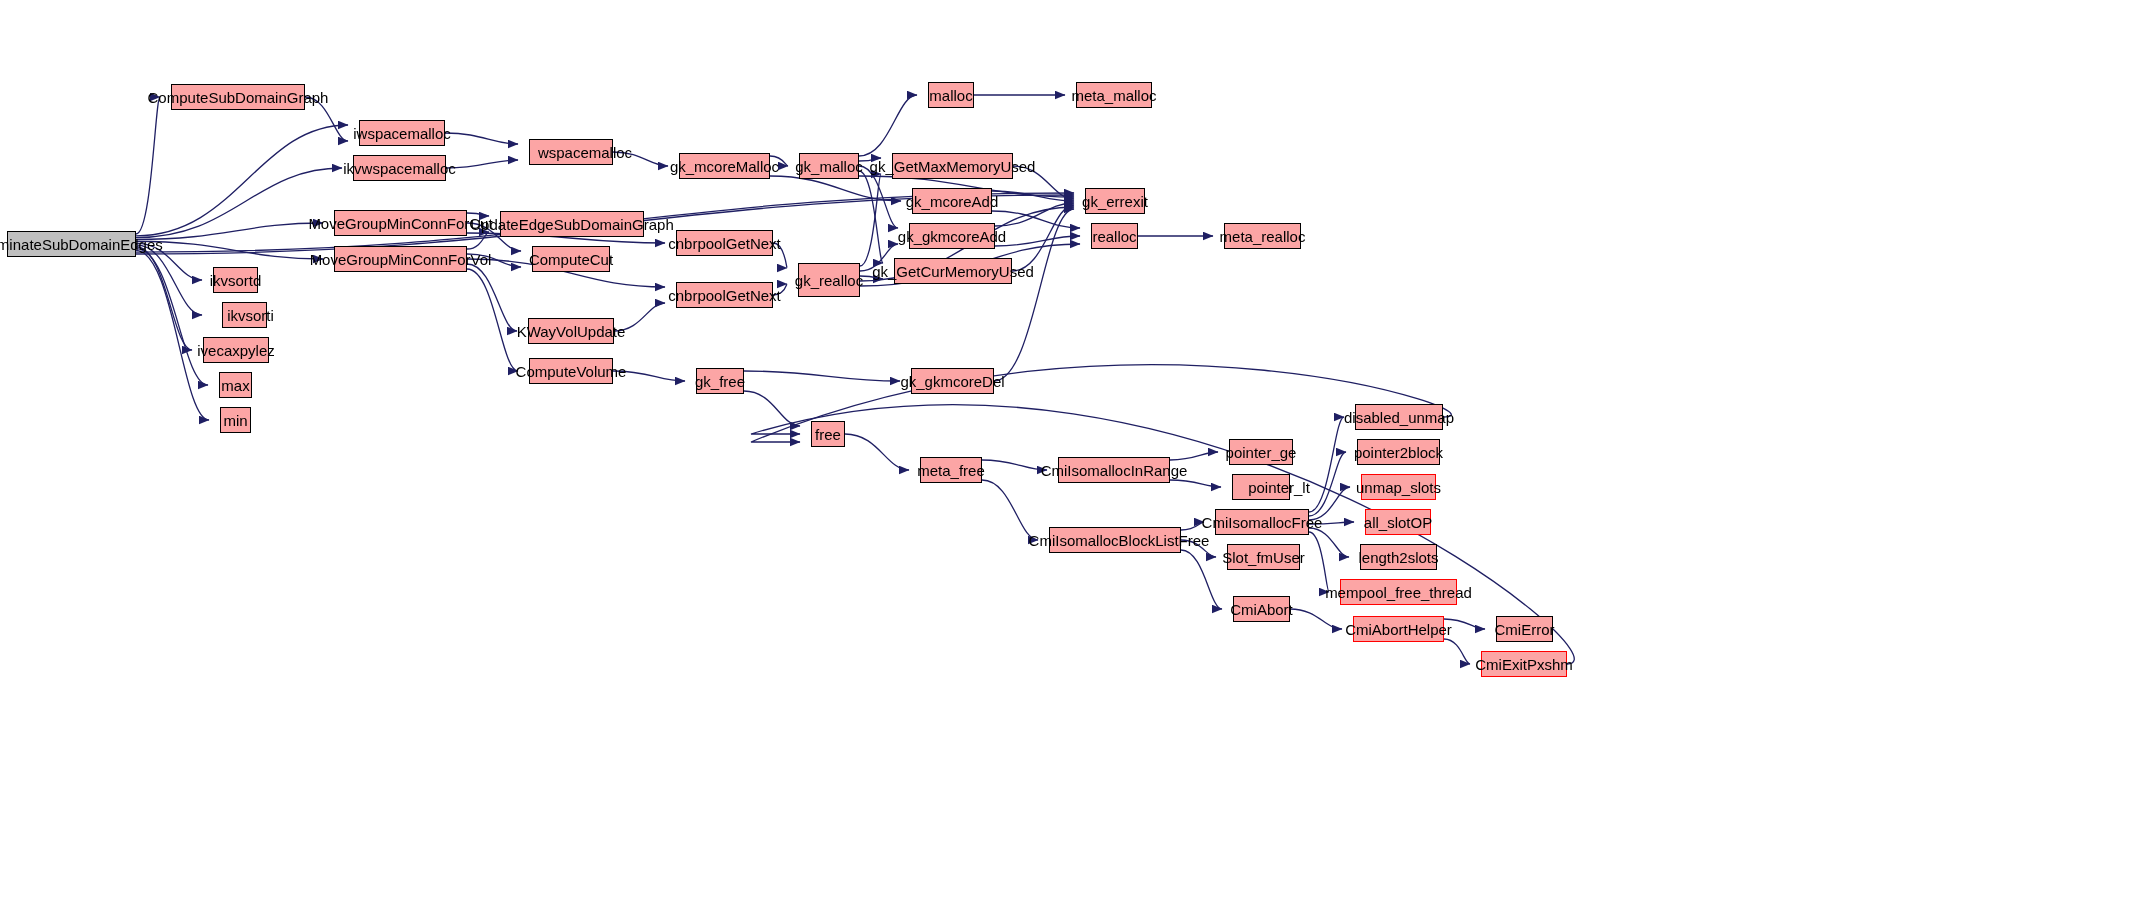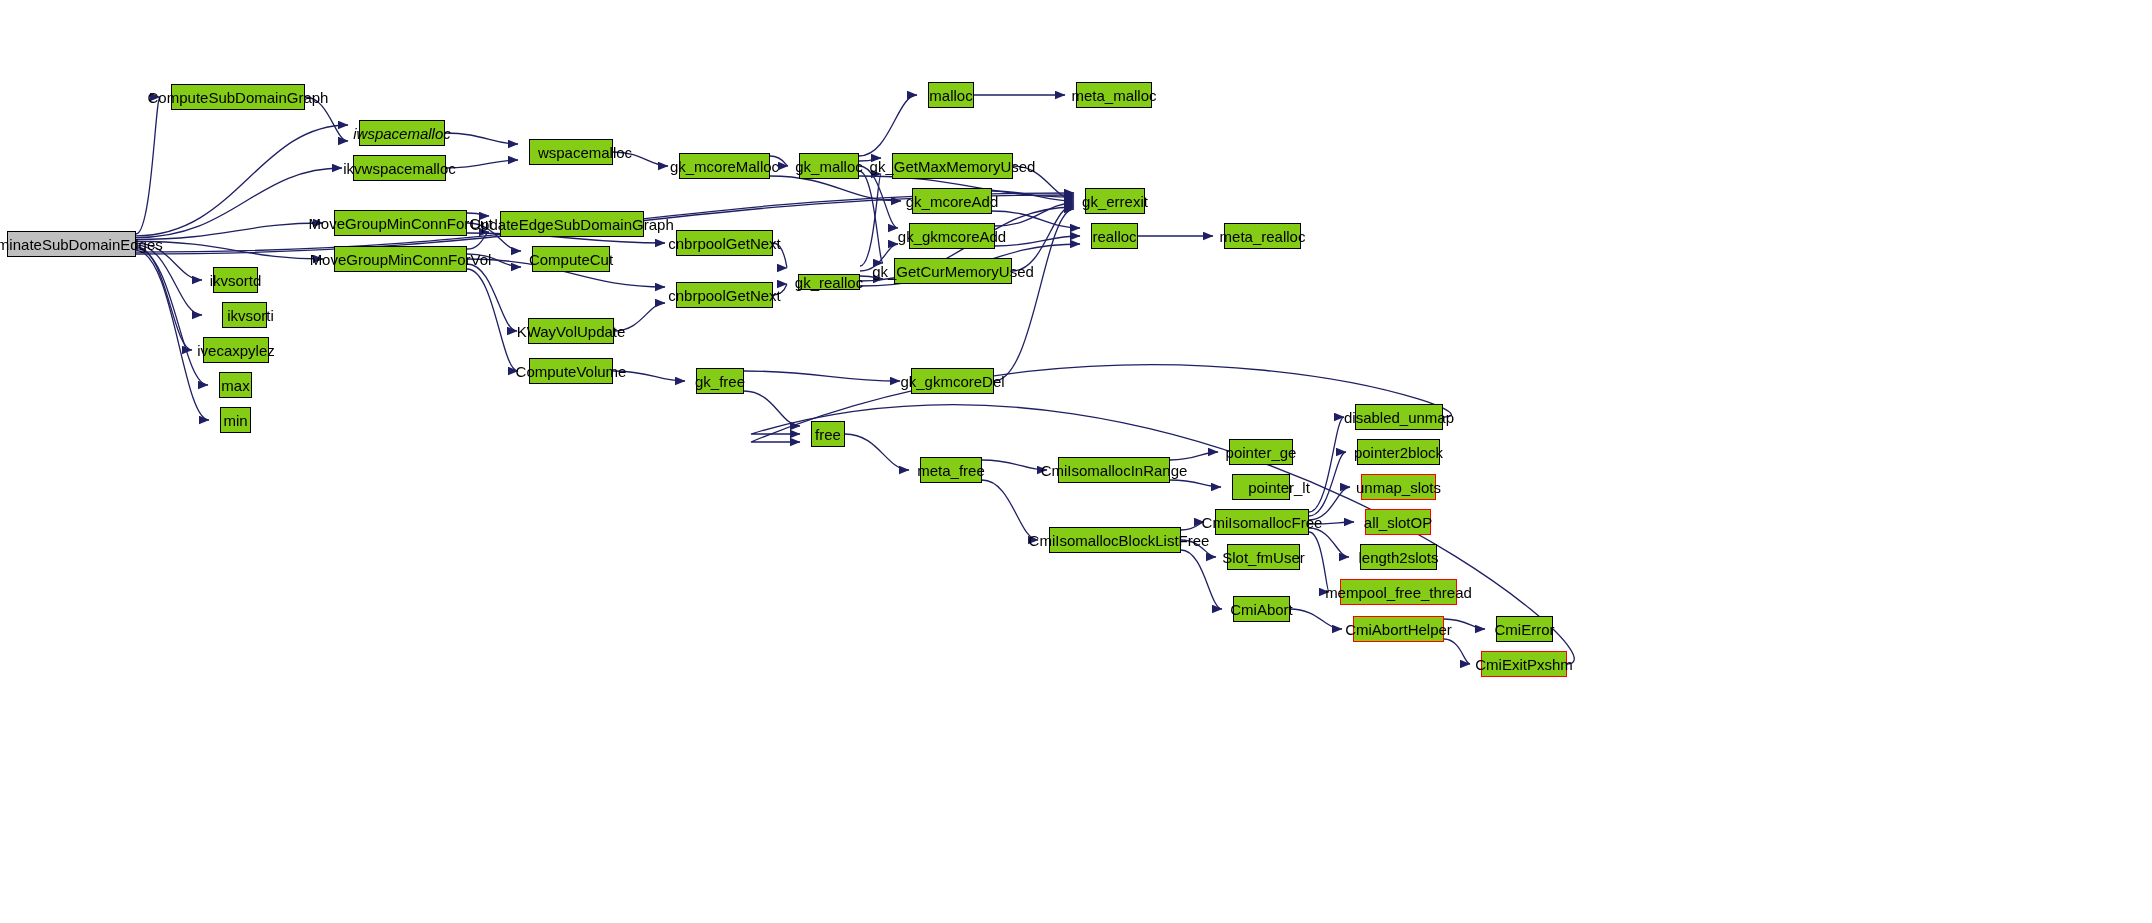--- a/index.html
+++ b/index.html
@@ -9,21 +9,21 @@
     height:923px;
     background:#ffffff;
     font-family:"Liberation Sans", sans-serif;
     overflow:hidden;
   }
   #edges{position:absolute;left:0;top:0;width:2152px;height:923px;pointer-events:none;}
   .node{
     position:absolute;
     box-sizing:border-box;
     border:1px solid #000000;
-    background:#84cc16;
+    background:#fca5a5;
     color:#000000;
     font-size:15px;
     line-height:1;
     display:flex;
     align-items:center;
     justify-content:center;
     white-space:nowrap;
     letter-spacing:0px;
     height:26px;
   }
@@ -120,21 +120,21 @@
         <path d="M1443,417 C1513,417 1127,284 751,442 L800,442" marker-end="url(#ah)"></path>
       </g>
   </svg>
   <div id="node-layer">
       <div class="node root" style="left: 7px; top: 231px; width: 129px; height: 26px;">
         <span>EliminateSubDomainEdges</span>
       </div>
       <div class="node" style="left: 171px; top: 84px; width: 134px; height: 26px;">
         <span>ComputeSubDomainGraph</span>
       </div>
-      <div class="node" style="left: 359px; top: 120px; width: 86px; height: 26px; font-style: italic;">
+      <div class="node" style="left: 359px; top: 120px; width: 86px; height: 26px;">
         <span>iwspacemalloc</span>
       </div>
       <div class="node" style="left: 353px; top: 155px; width: 93px; height: 26px;">
         <span>ikvwspacemalloc</span>
       </div>
       <div class="node" style="left: 334px; top: 210px; width: 133px; height: 26px;">
         <span>MoveGroupMinConnForCut</span>
       </div>
       <div class="node" style="left: 334px; top: 246px; width: 133px; height: 26px;">
         <span>MoveGroupMinConnForVol</span>
@@ -177,21 +177,21 @@
       </div>
       <div class="node" style="left: 676px; top: 282px; width: 97px; height: 26px;">
         <span>cnbrpoolGetNext</span>
       </div>
       <div class="node" style="left: 696px; top: 368px; width: 48px; height: 26px;">
         <span>gk_free</span>
       </div>
       <div class="node" style="left: 799px; top: 153px; width: 60px; height: 26px;">
         <span>gk_malloc</span>
       </div>
-      <div class="node" style="left: 798px; top: 263px; width: 62px; height: 16px; margin-top: 11px;">
+      <div class="node" style="left: 798px; top: 263px; width: 62px; height: 34px;">
         <span>gk_realloc</span>
       </div>
       <div class="node" style="left: 811px; top: 421px; width: 34px; height: 26px;">
         <span>free</span>
       </div>
       <div class="node" style="left: 928px; top: 82px; width: 46px; height: 26px;">
         <span>malloc</span>
       </div>
       <div class="node" style="left: 892px; top: 153px; width: 121px; height: 26px;">
         <span>gk_GetMaxMemoryUsed</span>

